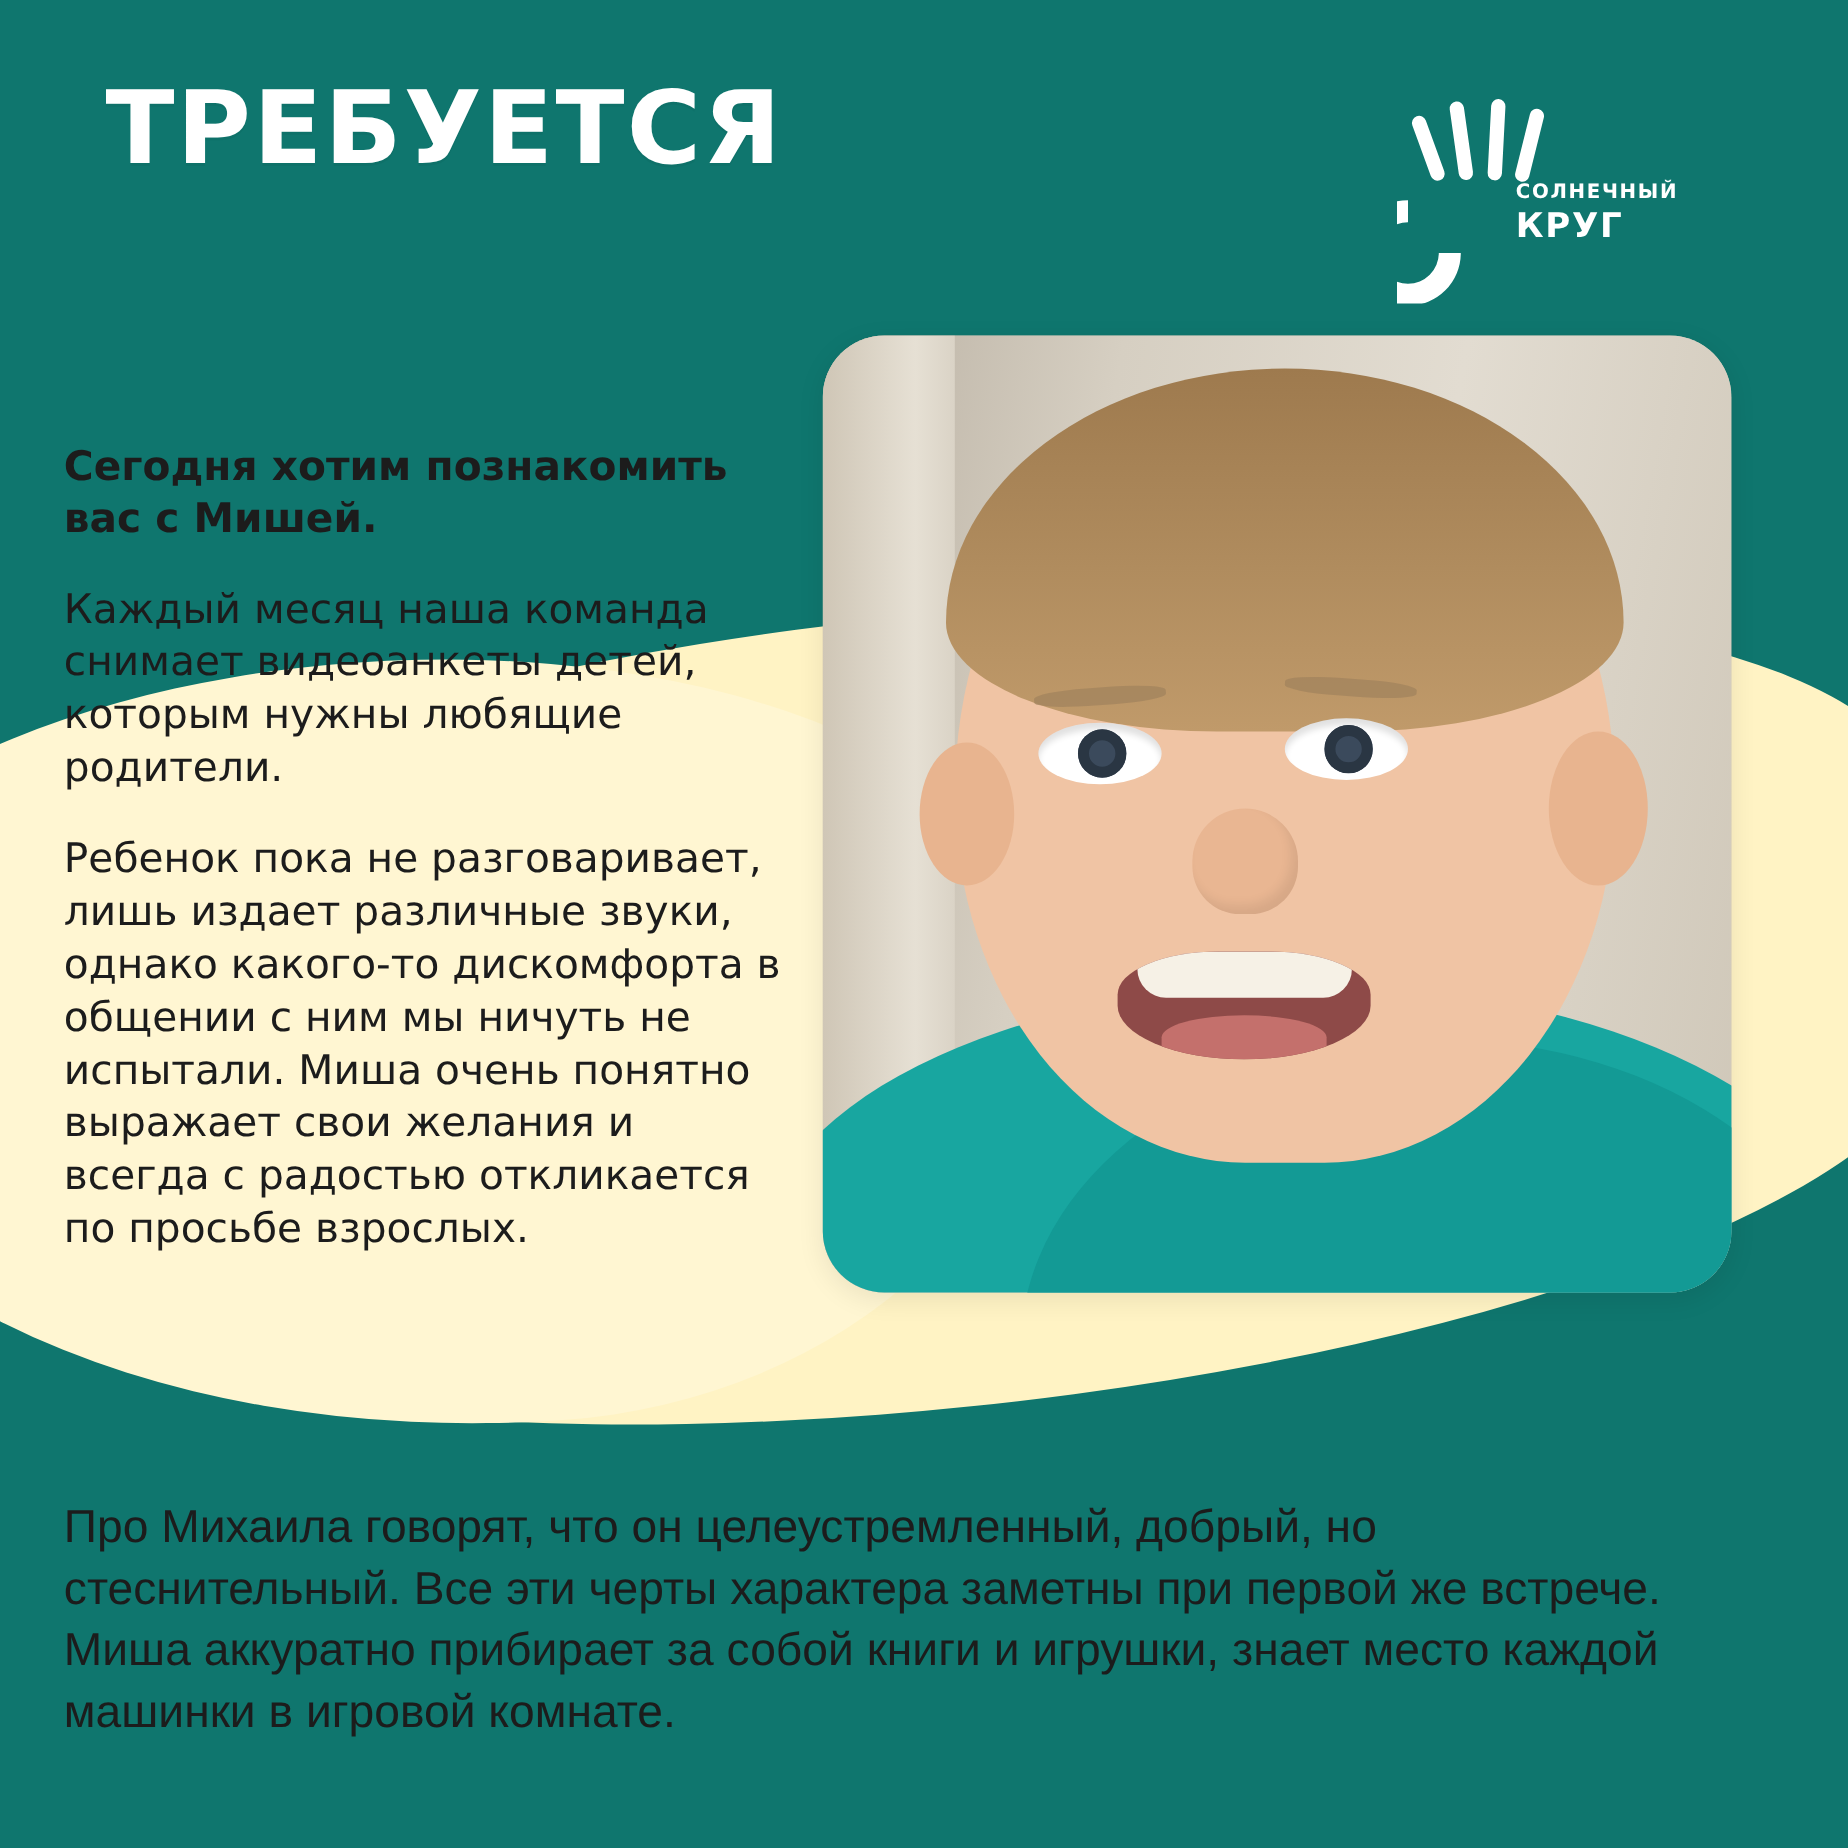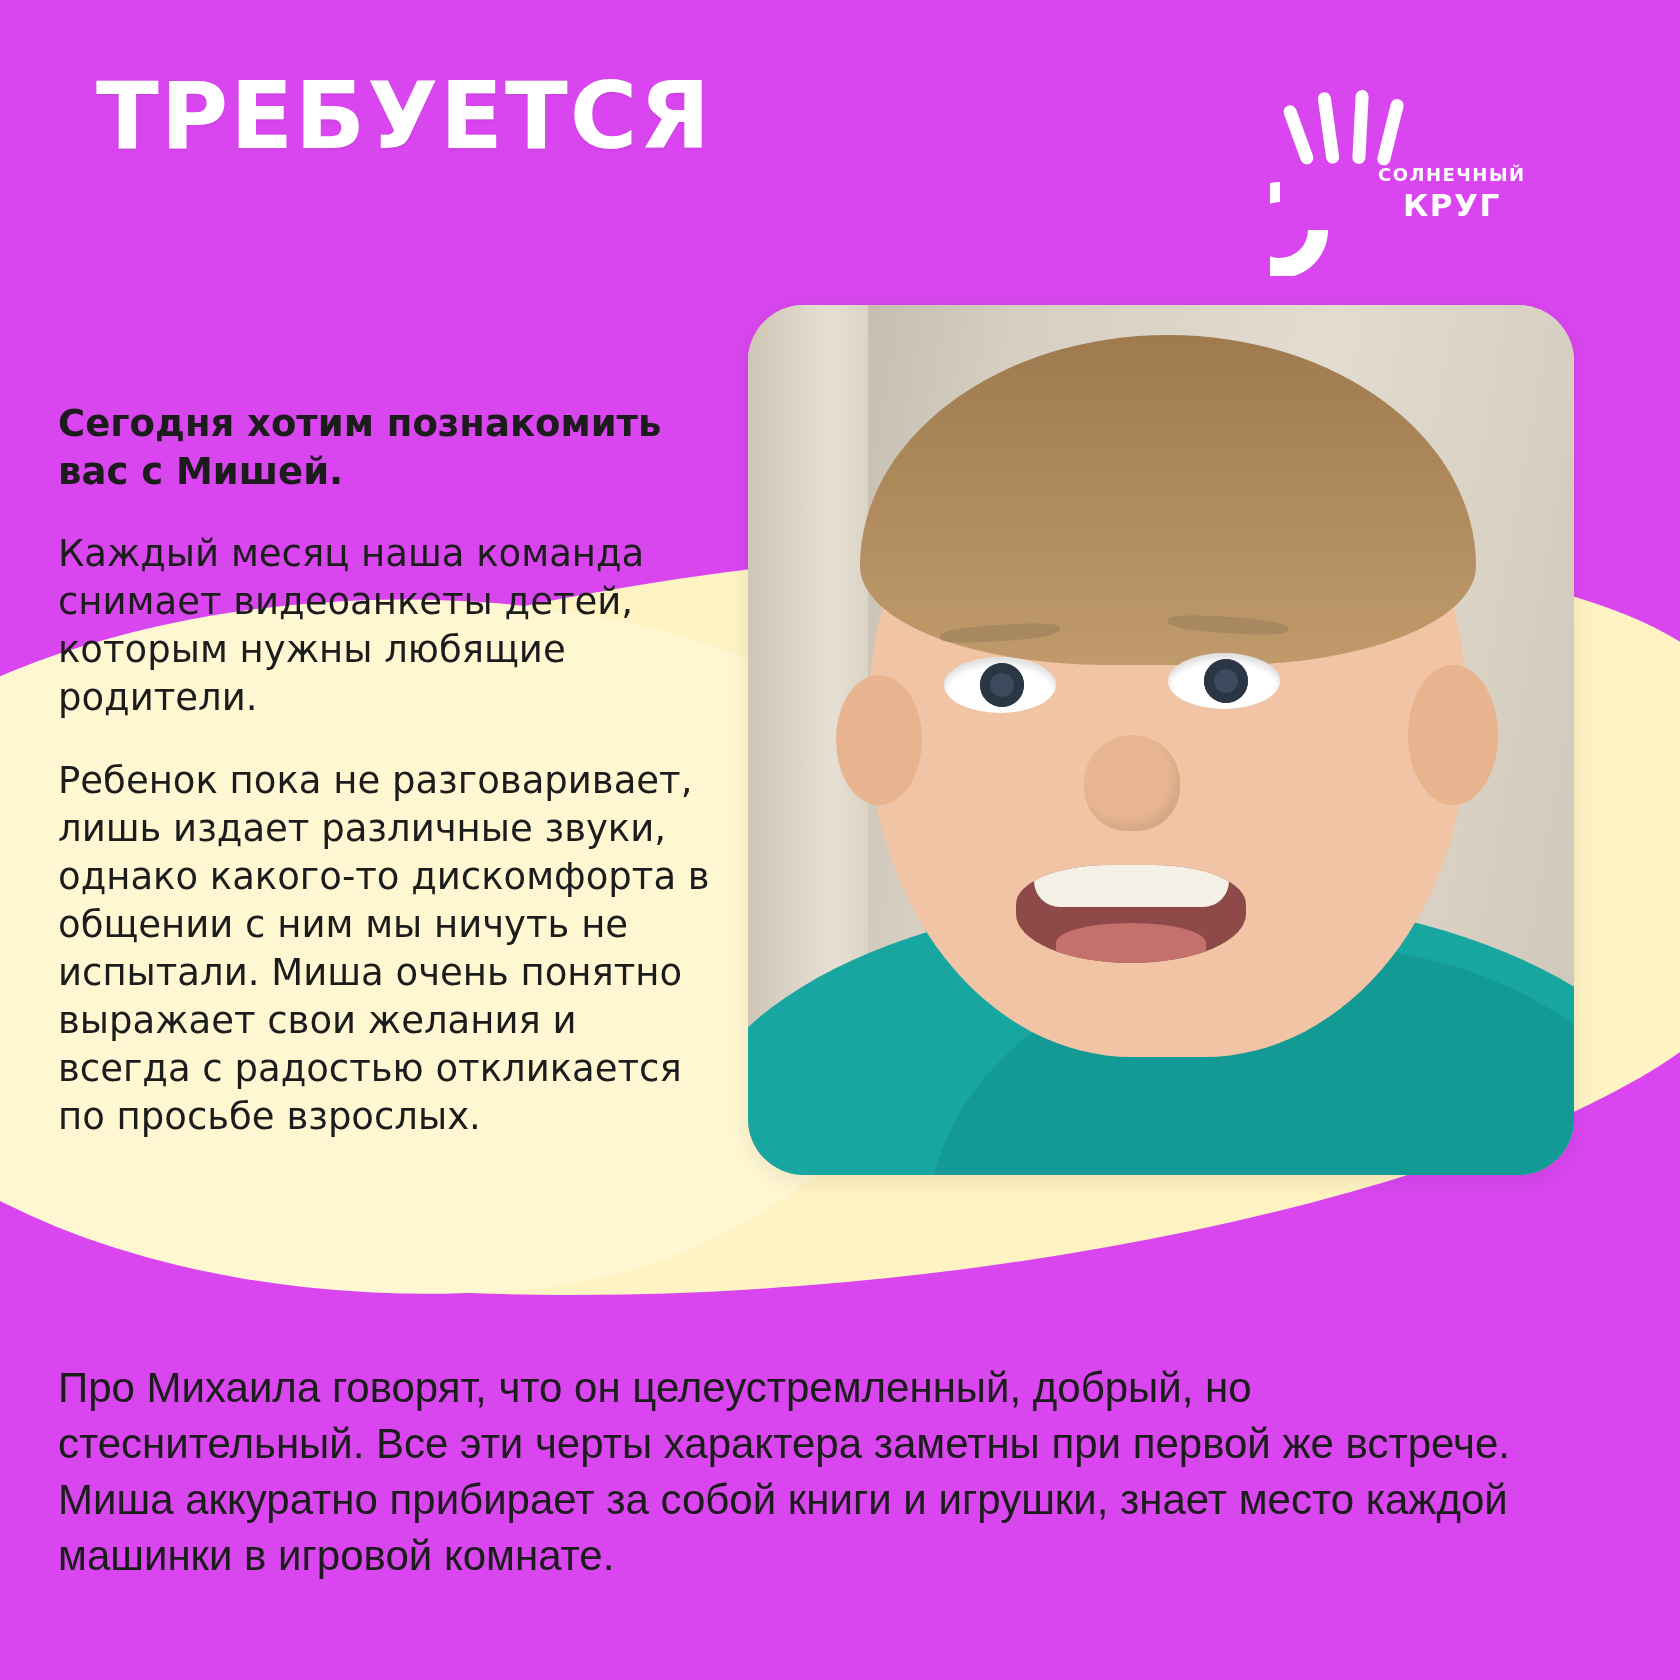--- a/index.html
+++ b/index.html
@@ -11,21 +11,21 @@
     height: 1680px;
     font-family: "Liberation Sans", sans-serif;
     background: #FFC81F;
     overflow: hidden;
   }
 
   .poster {
     position: relative;
     width: 1680px;
     height: 1680px;
-    background: #d946ef;
+    background: #0f766e;
     overflow: hidden;
   }
 
   
   .swoosh {
     position: absolute;
     left: -60px;
     top: 560px;
     width: 1820px;
     height: 720px;
@@ -78,21 +78,21 @@
   .logo-text {
     position: absolute;
     left: 108px;
     top: 78px;
     color: #FFFFFF;
     font-weight: bold;
     font-family: "DejaVu Sans", sans-serif;
     letter-spacing: 1.5px;
   }
   .logo-text .t1 { font-size: 18px; display: block; }
-  .logo-text .t2 { font-size: 31px; display: block; margin-top: 2px; text-align: center; }
+  .logo-text .t2 { font-size: 31px; display: block; margin-top: 2px; }
 
   
   .photo {
     position: absolute;
     left: 748px;
     top: 305px;
     width: 826px;
     height: 870px;
     border-radius: 56px;
     overflow: hidden;

